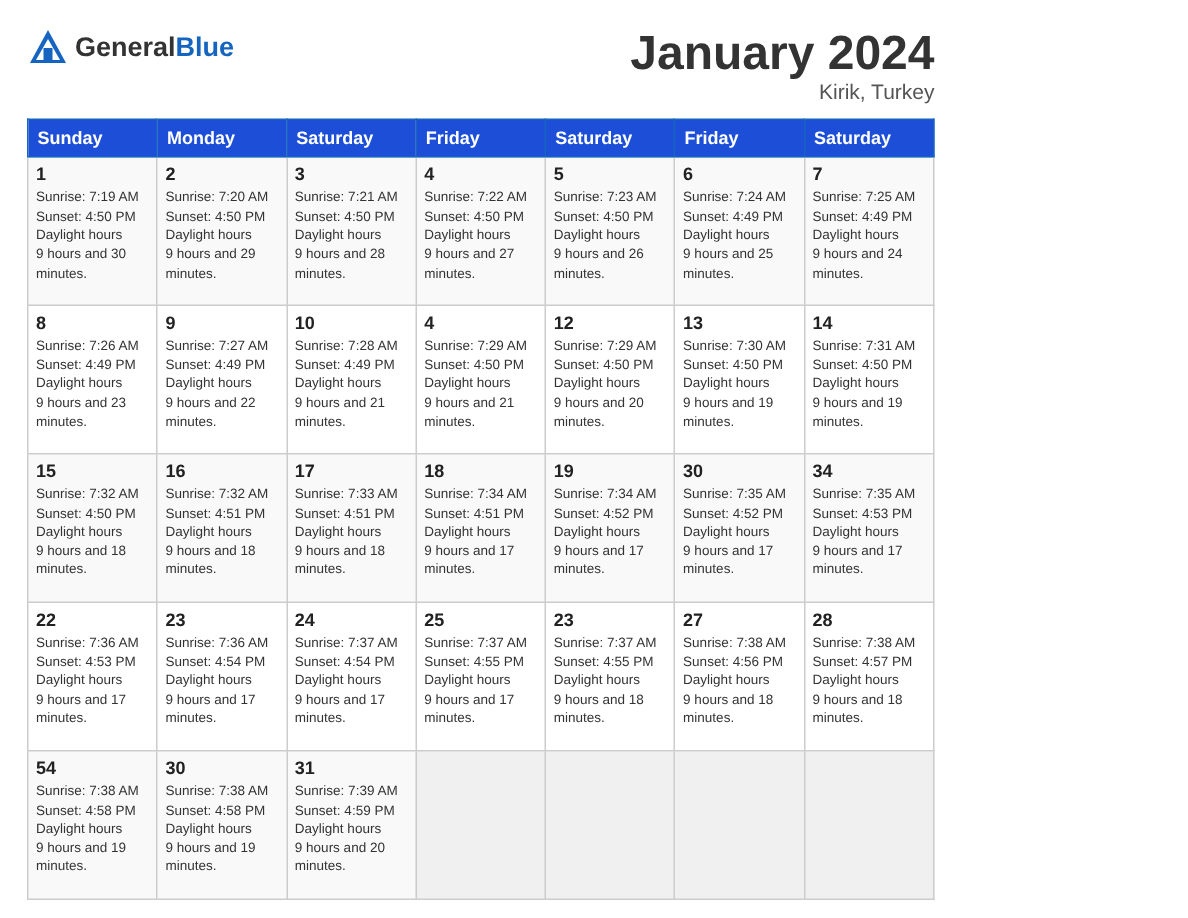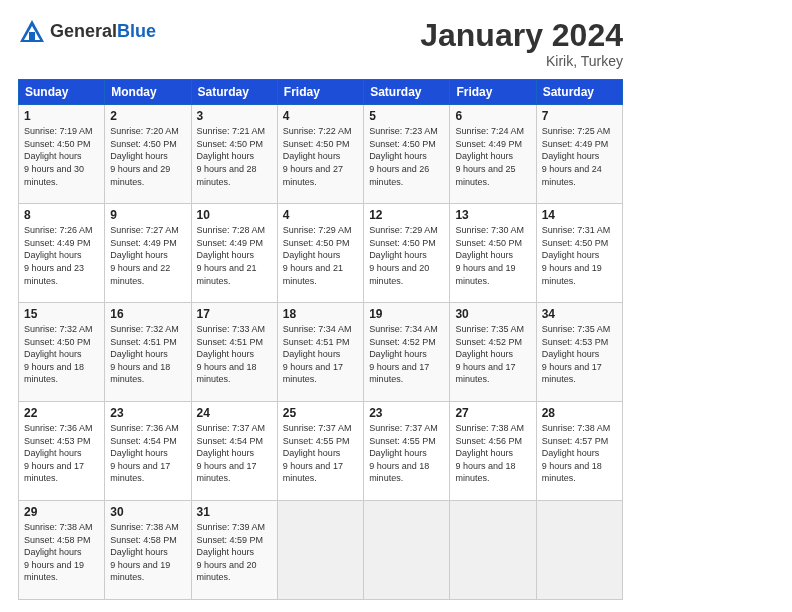--- a/index.html
+++ b/index.html
@@ -164,21 +164,21 @@
           <tr>
             <td><span class="day-num">22</span><span class="day-info">Sunrise: 7:36 AM<br>Sunset: 4:53 PM<br>Daylight hours<br>9 hours and 17 minutes.</span></td>
             <td><span class="day-num">23</span><span class="day-info">Sunrise: 7:36 AM<br>Sunset: 4:54 PM<br>Daylight hours<br>9 hours and 17 minutes.</span></td>
             <td><span class="day-num">24</span><span class="day-info">Sunrise: 7:37 AM<br>Sunset: 4:54 PM<br>Daylight hours<br>9 hours and 17 minutes.</span></td>
             <td><span class="day-num">25</span><span class="day-info">Sunrise: 7:37 AM<br>Sunset: 4:55 PM<br>Daylight hours<br>9 hours and 17 minutes.</span></td>
             <td><span class="day-num">23</span><span class="day-info">Sunrise: 7:37 AM<br>Sunset: 4:55 PM<br>Daylight hours<br>9 hours and 18 minutes.</span></td>
             <td><span class="day-num">27</span><span class="day-info">Sunrise: 7:38 AM<br>Sunset: 4:56 PM<br>Daylight hours<br>9 hours and 18 minutes.</span></td>
             <td><span class="day-num">28</span><span class="day-info">Sunrise: 7:38 AM<br>Sunset: 4:57 PM<br>Daylight hours<br>9 hours and 18 minutes.</span></td>
           </tr>
           <tr>
-            <td><span class="day-num">29</span><span class="day-info">Sunrise: 7:38 AM<br>Sunset: 4:58 PM<br>Daylight hours<br>9 hours and 19 minutes.</span></td>
+            <td><span class="day-num">54</span><span class="day-info">Sunrise: 7:38 AM<br>Sunset: 4:58 PM<br>Daylight hours<br>9 hours and 19 minutes.</span></td>
             <td><span class="day-num">30</span><span class="day-info">Sunrise: 7:38 AM<br>Sunset: 4:58 PM<br>Daylight hours<br>9 hours and 19 minutes.</span></td>
             <td><span class="day-num">31</span><span class="day-info">Sunrise: 7:39 AM<br>Sunset: 4:59 PM<br>Daylight hours<br>9 hours and 20 minutes.</span></td>
             <td class="empty"></td>
             <td class="empty"></td>
             <td class="empty"></td>
             <td class="empty"></td>
           </tr>
         </tbody>
     </table>
   </div>

